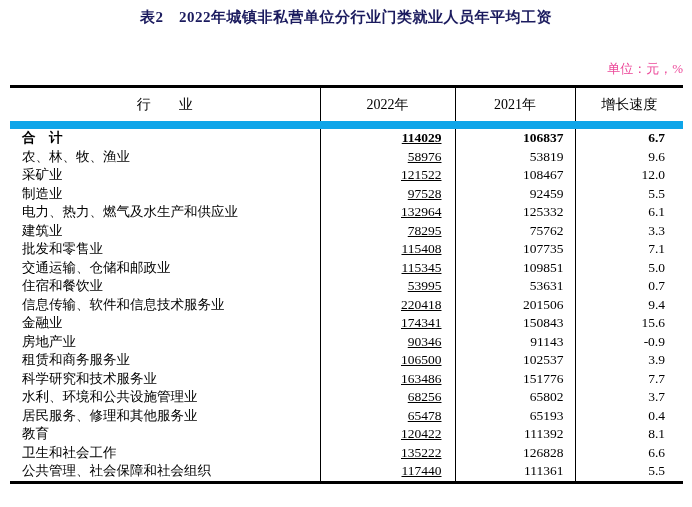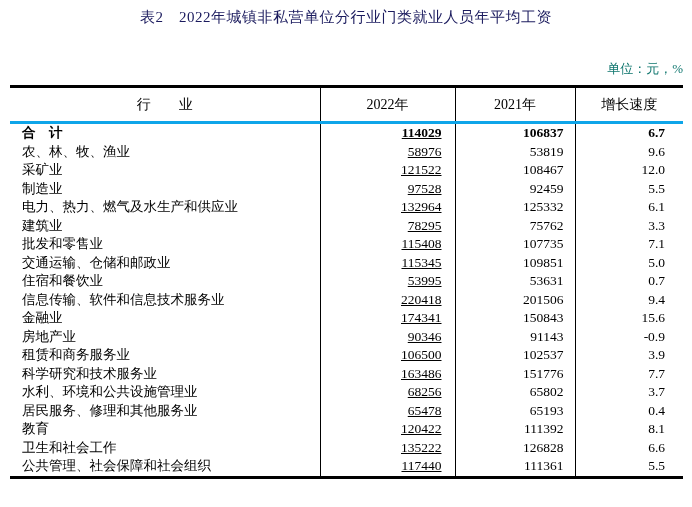--- a/index.html
+++ b/index.html
@@ -15,49 +15,49 @@
     color: #000000;
     overflow: hidden;
   }
   .page-title {
     position: absolute;
     top: 8px;
     left: 0;
     width: 100%;
     text-align: center;
     font-size: 15px;
-    font-weight: normal;
+    font-weight: bold;
     color: #1b1b5e;
     letter-spacing: 0.5px;
   }
   .unit-note {
     position: absolute;
     top: 60px;
     right: 9px;
     font-size: 13px;
-    color: #0f766e;
+    color: #ec4899;
     text-align: center;
   }
   table.wage-table {
     position: absolute;
     top: 85px;
     left: 10px;
     width: 673px;
     border-collapse: collapse;
     table-layout: fixed;
     border-top: 3px solid #000;
     border-bottom: 3px solid #000;
   }
   col.c-industry { width: 310px; }
   col.c-2022     { width: 135px; }
   col.c-2021     { width: 120px; }
   col.c-growth   { width: 108px; }
 
   thead th {
-    border-bottom: 3px solid #0ea5e9;
+    border-bottom: 8px solid #0ea5e9;
     font-weight: normal;
     font-size: 14px;
     height: 33px;
     text-align: center;
     padding: 0;
     white-space: nowrap;
     overflow: hidden;
   }
   .sep { border-right: 1px solid #000; }
 

